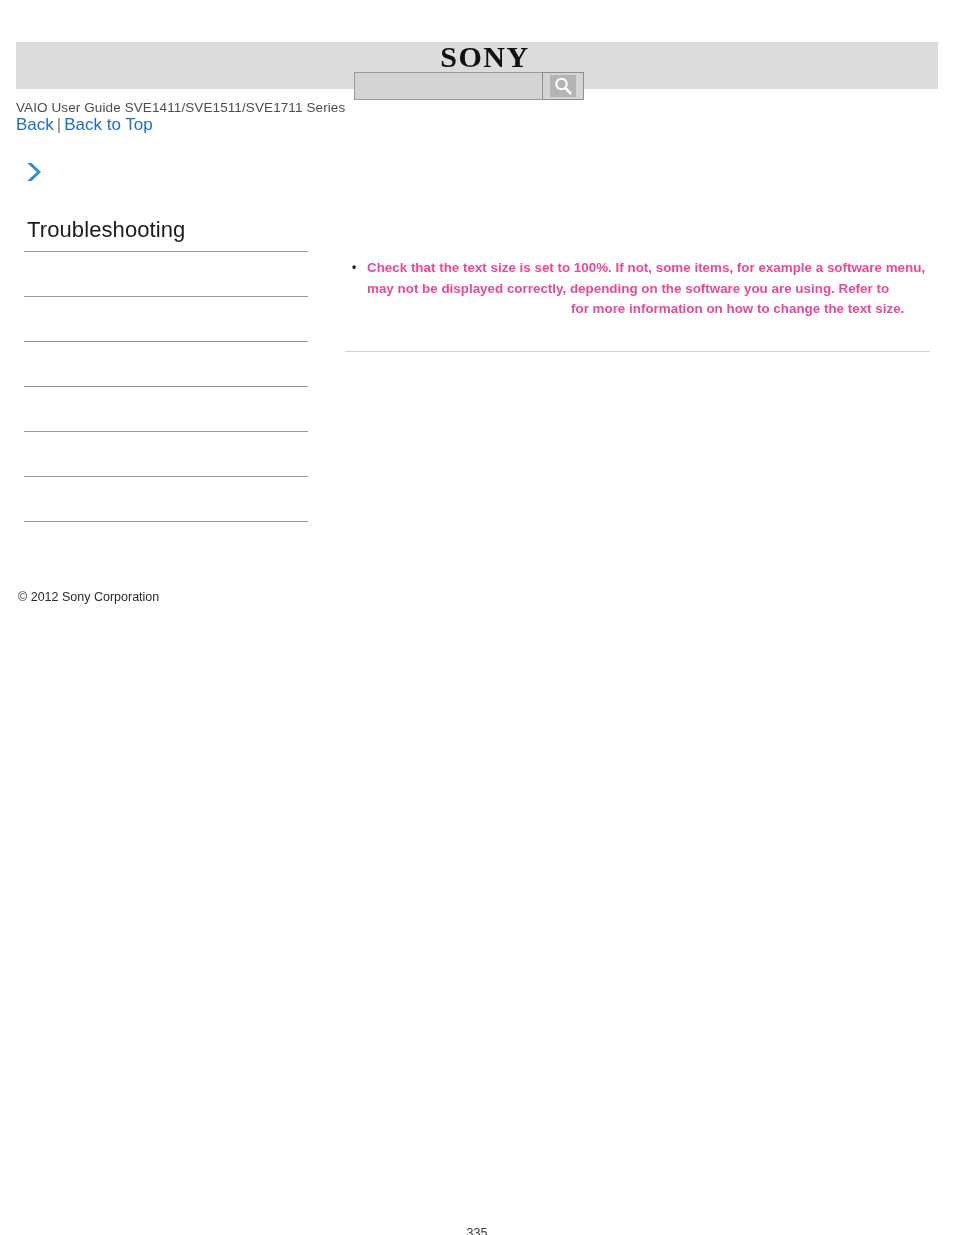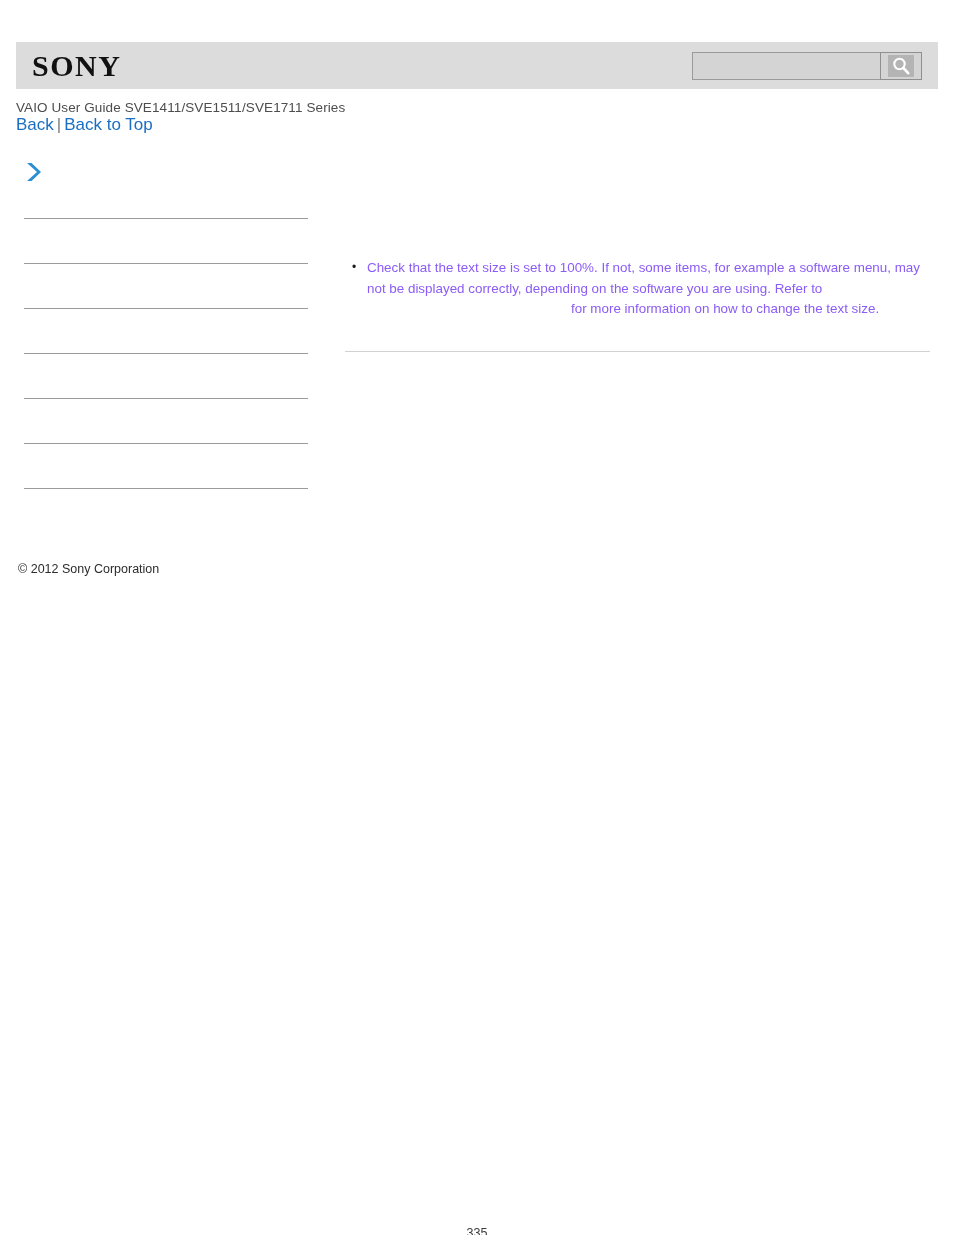--- a/index.html
+++ b/index.html
@@ -21,20 +21,21 @@
   .header-band {
     position: absolute;
     left: 16px;
     top: 42px;
     width: 922px;
     height: 47px;
     background: #dcdcdc;
     display: flex;
     align-items: center;
     justify-content: space-between;
+    flex-direction: column;
   }
   .sony-logo {
     margin-left: 16px;
     font-family: "Liberation Serif", serif;
     font-weight: bold;
     font-size: 30px;
     letter-spacing: 1.5px;
     color: #111111;
     line-height: 1;
     user-select: none;
@@ -146,42 +147,43 @@
     width: 284px;
     font-size: 13px;
     color: #333;
     display: flex;
     align-items: center;
   }
 
   .copyright {
     position: absolute;
     left: 18px;
-    top: 562px;
+    top: 590px;
     font-size: 12.5px;
     color: #2c2c2c;
   }
 
   
   .content {
     position: absolute;
     left: 345px;
     top: 258px;
     width: 585px;
   }
   .content ul {
     margin: 0;
     padding: 0 0 0 22px;
     list-style: none;
   }
   .content li {
     position: relative;
     font-size: 13.4px;
     line-height: 20.5px;
-    color: #8b5cf6;
+    color: #ec4899;
+    font-weight: bold;
   }
   .content li::before {
     content: "\2022";
     position: absolute;
     left: -15px;
     top: -1px;
     font-size: 12px;
     color: #1c1c1c;
   }
   .gap-link {
@@ -235,20 +237,21 @@
   </div>
 </div>
 
 <div class="chevron-icon">
   <svg width="20" height="22" viewBox="0 0 20 22" aria-hidden="true">
     <path d="M3 2 L13 11 L3 20 L7.5 20 L17 11 L7.5 2 Z" fill="#2a8fd4"></path>
   </svg>
 </div>
 
 <div class="left-col">
+  <h1 class="section-title">Troubleshooting</h1>
 
   <div class="menu-rule"></div>
   <div class="menu-item"></div>
 
   <div class="menu-rule"></div>
   <div class="menu-item"></div>
 
   <div class="menu-rule"></div>
   <div class="menu-item"></div>
 

